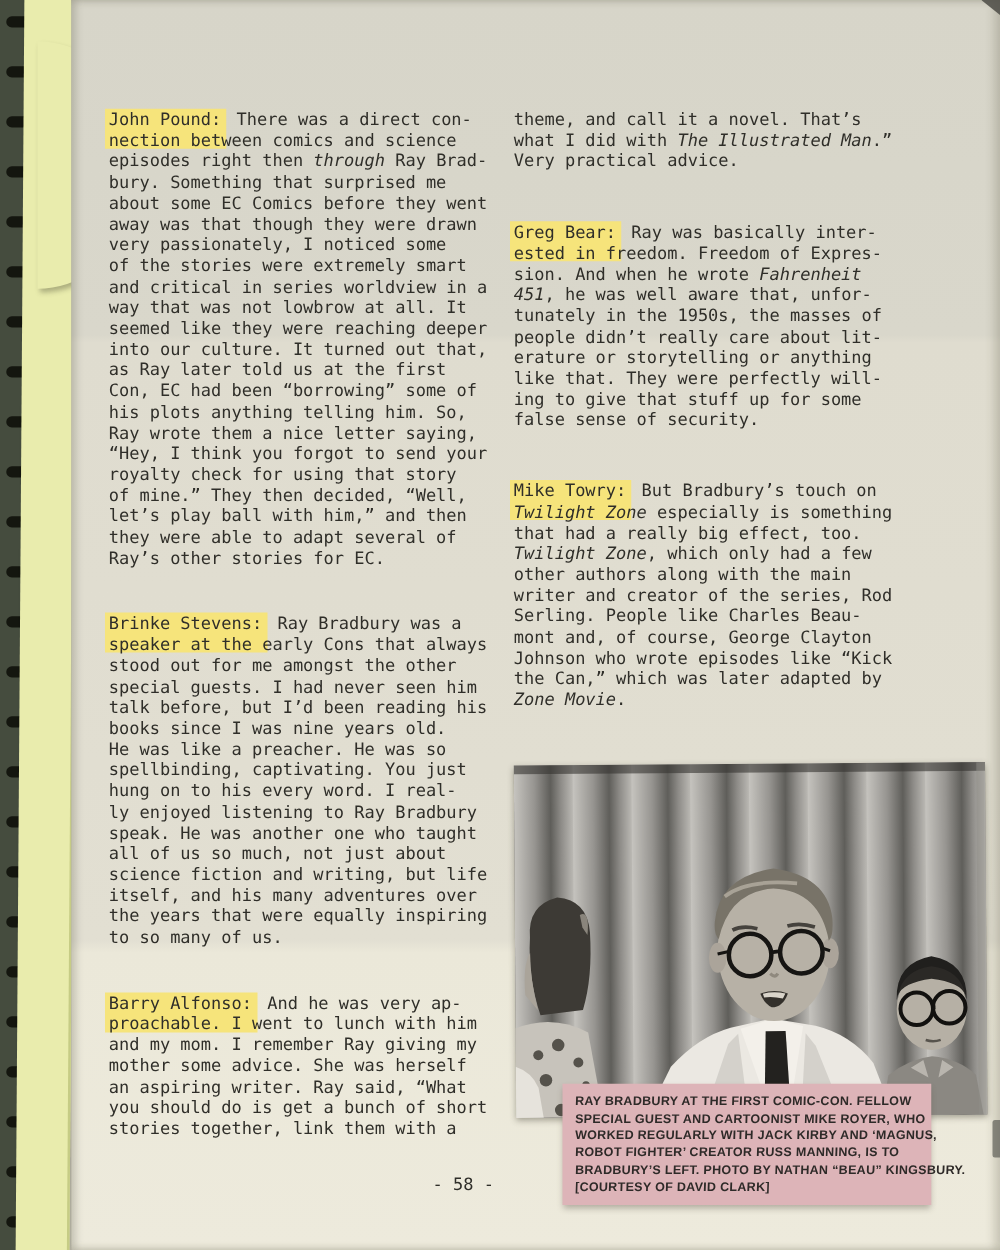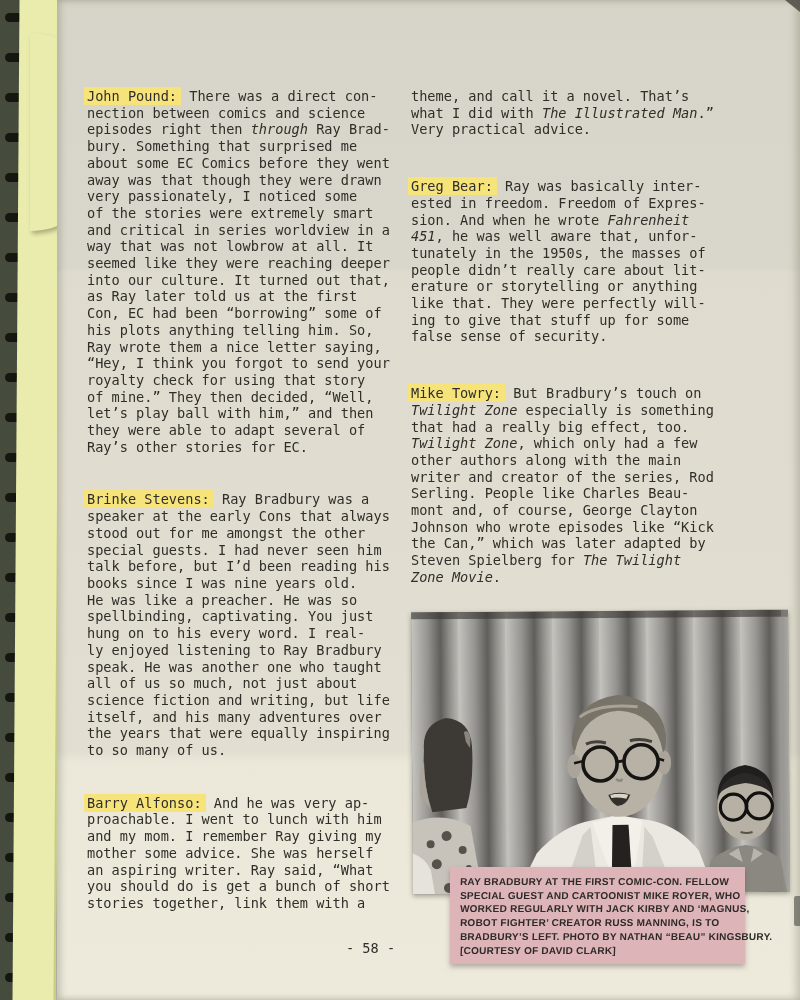--- a/index.html
+++ b/index.html
@@ -30,21 +30,21 @@
     clip-path:polygon(100% 0,0 0,100% 100%);opacity:.85;}
   .side-mark{position:absolute;right:0;top:896px;width:6px;height:30px;background:#55544e;opacity:.65;border-radius:2px 0 0 2px;}
 
   
   .col{position:absolute;top:88px;color:var(--c-ink);font-size:13.6px;line-height:16.7px;}
   .col-left{left:87px;width:322px;}
   .col-right{left:411px;width:334px;}
   .block+.block{margin-top:36px;}
   .col-right .block+.block{margin-top:40px;}
   .ln{white-space:pre;}
-  .hl{background:var(--c-hl);padding:1px 4px 1px 3px;margin-left:-3px;}
+  .hl{background:var(--c-hl);padding:1px 4px 15px 3px;margin-left:-3px;}
   i{font-style:oblique 9deg;}
 
   .page-number{position:absolute;left:346px;top:940px;width:110px;text-align:left;
     color:var(--c-ink);font-size:13.6px;}
 
   
   .photo{position:absolute;left:412px;top:611px;width:377px;height:282px;transform:rotate(-.4deg);
     box-shadow:0 2px 5px rgba(70,68,55,.45);background:#8d8b86;overflow:hidden;}
   .photo svg{display:block;}
 
@@ -171,21 +171,20 @@
         <div class="ln"><span class="hl">Mike Towry:</span> <span>But Bradbury’s touch on</span></div>
         <div class="ln"><i>Twilight Zone</i><span> especially is something</span></div>
         <div class="ln"><span>that had a really big effect, too.</span></div>
         <div class="ln"><i>Twilight Zone</i><span>, which only had a few</span></div>
         <div class="ln"><span>other authors along with the main</span></div>
         <div class="ln"><span>writer and creator of the series, Rod</span></div>
         <div class="ln"><span>Serling. People like Charles Beau-</span></div>
         <div class="ln"><span>mont and, of course, George Clayton</span></div>
         <div class="ln"><span>Johnson who wrote episodes like “Kick</span></div>
         <div class="ln"><span>the Can,” which was later adapted by</span></div>
-        <div class="ln"><span>Steven Spielberg for </span><i>The Twilight</i></div>
         <div class="ln"><i>Zone Movie</i><span>.</span></div>
       </div>
     </div>
 
   <div class="photo">
     <svg width="377" height="282" viewBox="0 0 377 282" xmlns="http://www.w3.org/2000/svg">
       <defs>
         <linearGradient id="fold" x1="0" y1="0" x2="1" y2="0">
           <stop offset="0" stop-color="#c6c4bf"></stop>
           <stop offset="0.35" stop-color="#969490"></stop>

